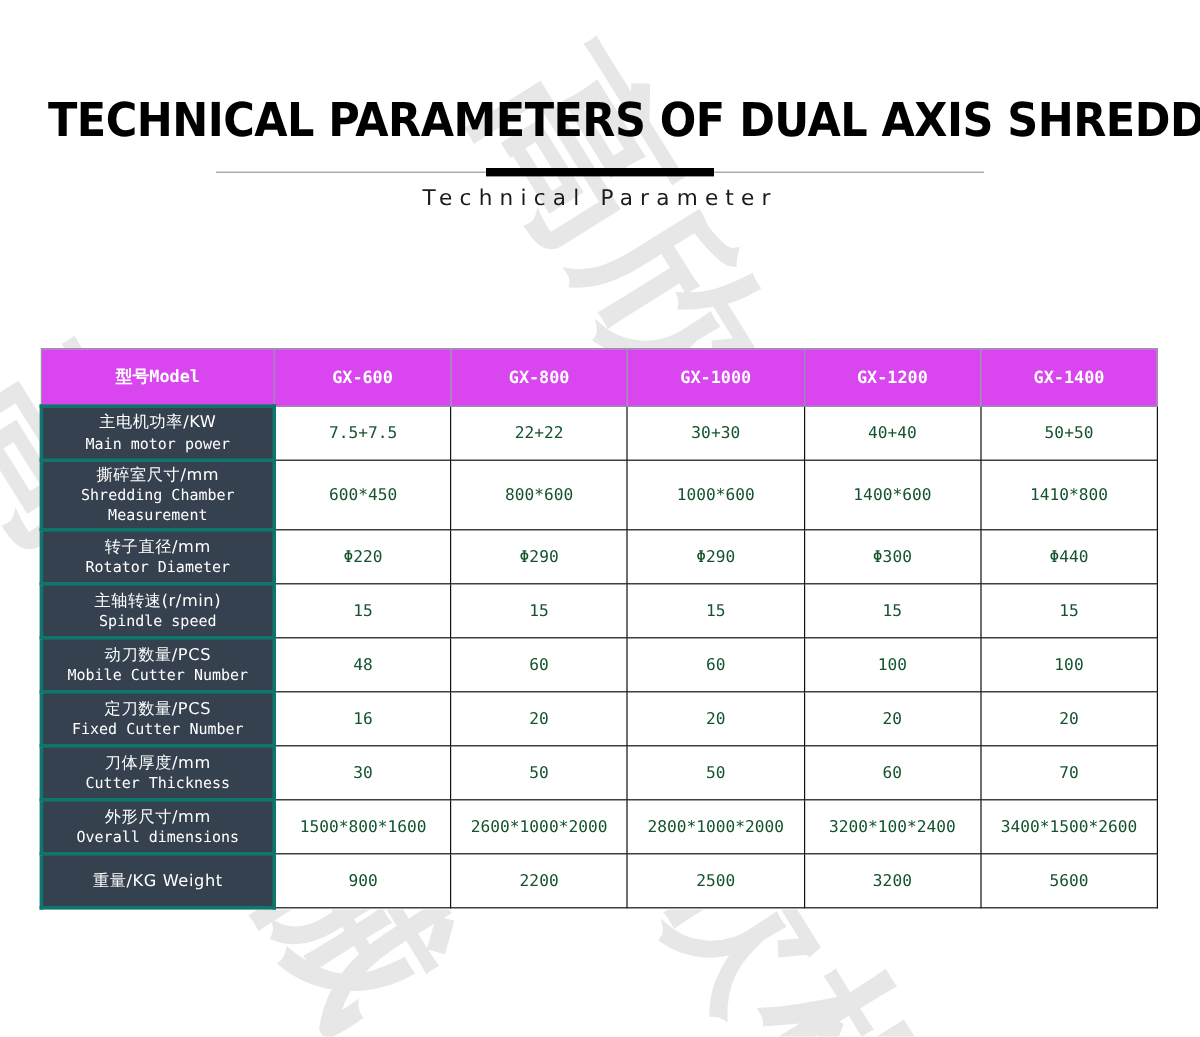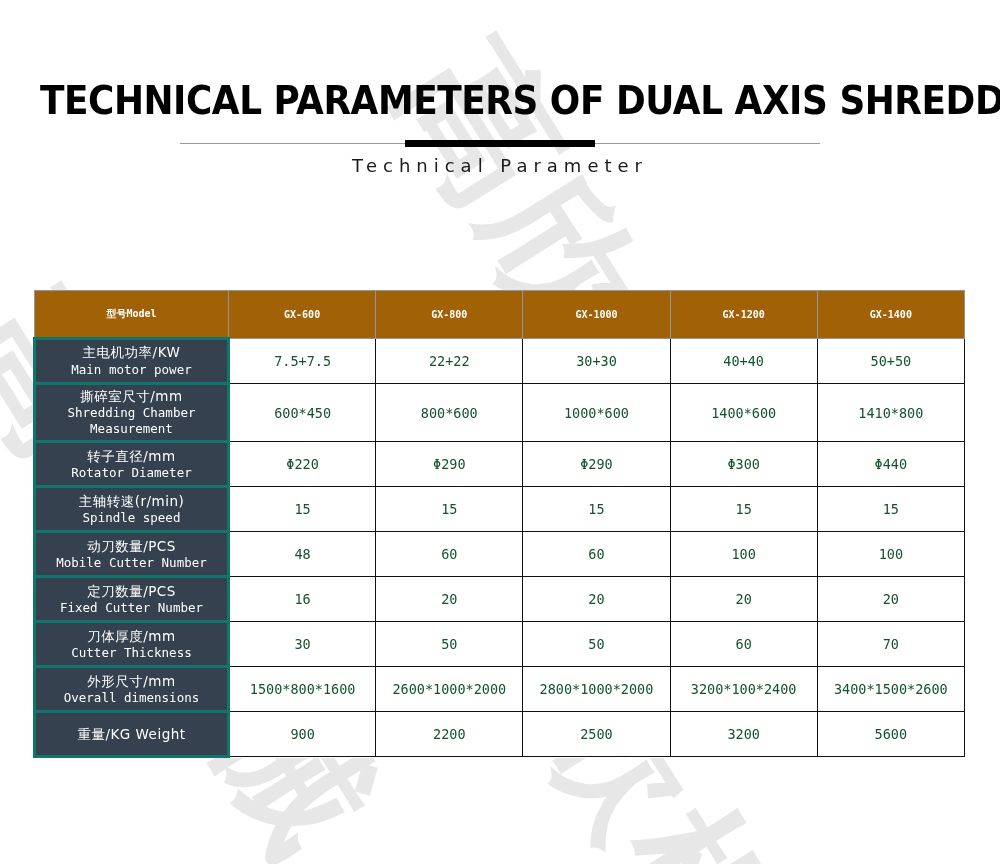--- a/index.html
+++ b/index.html
@@ -129,24 +129,24 @@
   }
   
   table.spec th.hdr, table.spec td.label {
     background: #35414f;
     color: #ffffff;
     border: 3px solid #0f766e;
     font-size: 13.5px;
     line-height: 1.28;
   }
   table.spec th.hdr-model {
-    background: #a16207;
+    background: #d946ef;
     color: #ffffff;
     border: 1px solid #8e97a1;
-    font-size: 10px;
+    font-size: 14px;
   }
   table.spec td.val {
     background: transparent;
     font-size: 13.5px;
   }
   .label .cn {
     display: block;
     font-family: "DejaVu Sans", sans-serif;
     font-size: 13.5px;
     letter-spacing: 0.5px;

